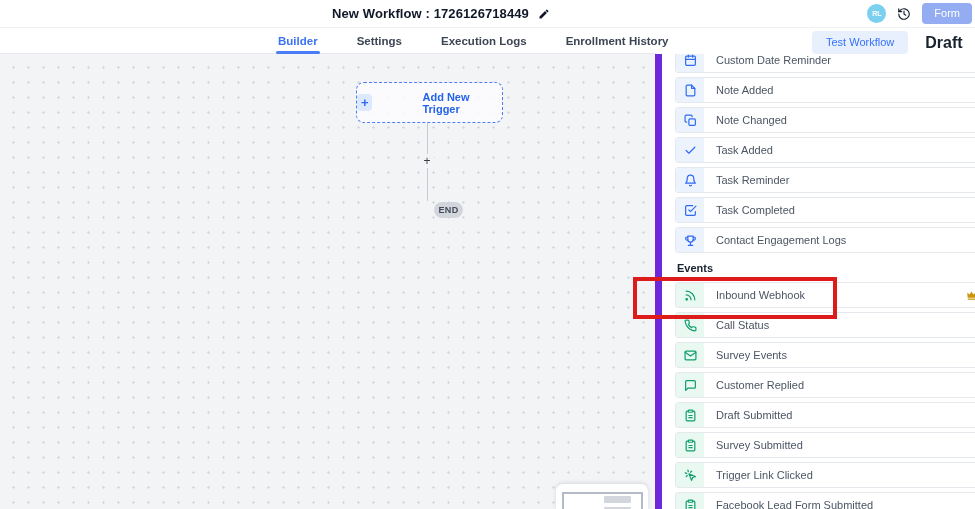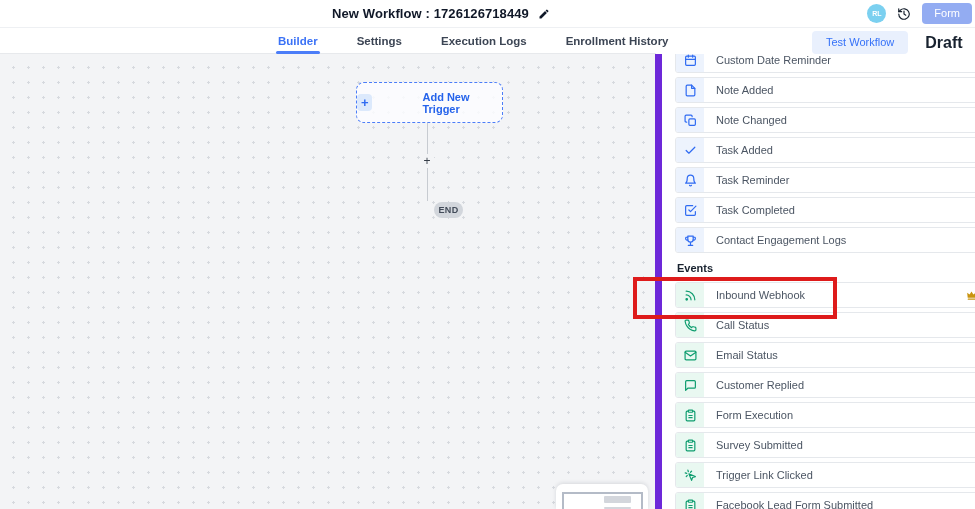--- a/index.html
+++ b/index.html
@@ -217,40 +217,40 @@
         </span>
         <span class="trigger-label">Call Status</span>
       </div>
       <div class="trigger-row">
         <span class="icon-box green">
           <svg width="13" height="13" viewBox="0 0 24 24" fill="none" stroke="currentColor" stroke-width="2.2" stroke-linecap="round" stroke-linejoin="round">
             <rect x="2" y="4" width="20" height="16" rx="2"></rect>
             <polyline points="22 6 12 13 2 6"></polyline>
           </svg>
         </span>
-        <span class="trigger-label">Email Status</span>
+        <span class="trigger-label">Survey Events</span>
       </div>
       <div class="trigger-row">
         <span class="icon-box green">
           <svg width="13" height="13" viewBox="0 0 24 24" fill="none" stroke="currentColor" stroke-width="2.2" stroke-linecap="round" stroke-linejoin="round">
             <path d="M21 15a2 2 0 0 1-2 2H7l-4 4V5a2 2 0 0 1 2-2h14a2 2 0 0 1 2 2z"></path>
           </svg>
         </span>
         <span class="trigger-label">Customer Replied</span>
       </div>
       <div class="trigger-row">
         <span class="icon-box green">
           <svg width="13" height="13" viewBox="0 0 24 24" fill="none" stroke="currentColor" stroke-width="2.2" stroke-linecap="round" stroke-linejoin="round">
             <path d="M16 4h2a2 2 0 0 1 2 2v14a2 2 0 0 1-2 2H6a2 2 0 0 1-2-2V6a2 2 0 0 1 2-2h2"></path>
             <rect x="8" y="2" width="8" height="4" rx="1"></rect>
             <line x1="9" y1="12" x2="15" y2="12"></line>
             <line x1="9" y1="16" x2="15" y2="16"></line>
           </svg>
         </span>
-        <span class="trigger-label">Form Execution</span>
+        <span class="trigger-label">Draft Submitted</span>
       </div>
       <div class="trigger-row">
         <span class="icon-box green">
           <svg width="13" height="13" viewBox="0 0 24 24" fill="none" stroke="currentColor" stroke-width="2.2" stroke-linecap="round" stroke-linejoin="round">
             <path d="M16 4h2a2 2 0 0 1 2 2v14a2 2 0 0 1-2 2H6a2 2 0 0 1-2-2V6a2 2 0 0 1 2-2h2"></path>
             <rect x="8" y="2" width="8" height="4" rx="1"></rect>
             <line x1="9" y1="12" x2="15" y2="12"></line>
             <line x1="9" y1="16" x2="15" y2="16"></line>
           </svg>
         </span>

